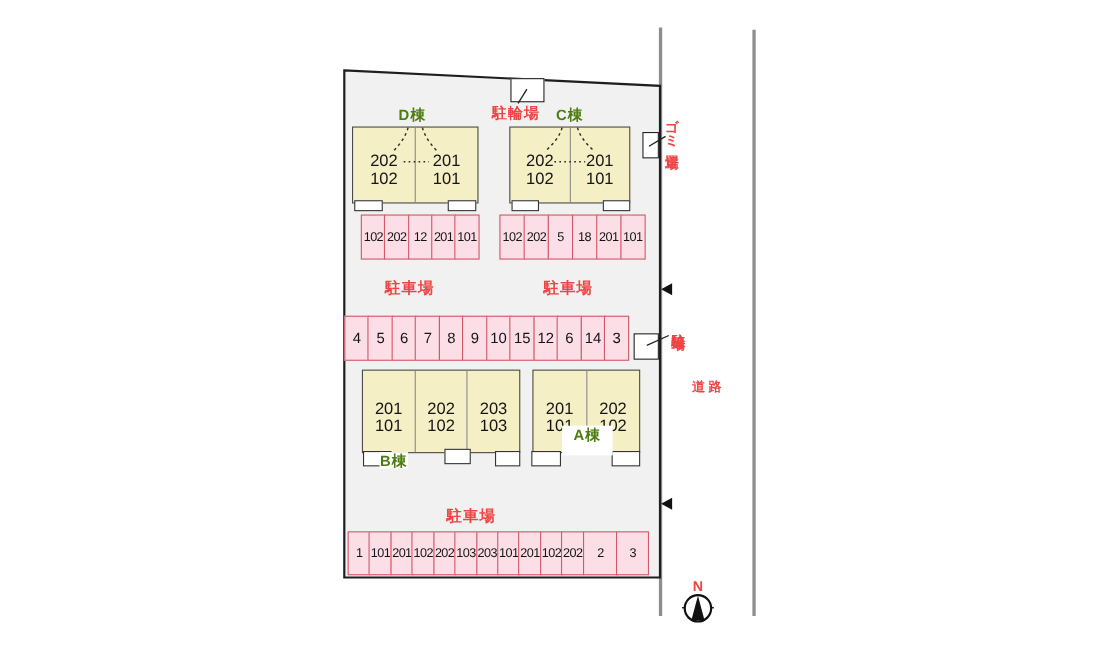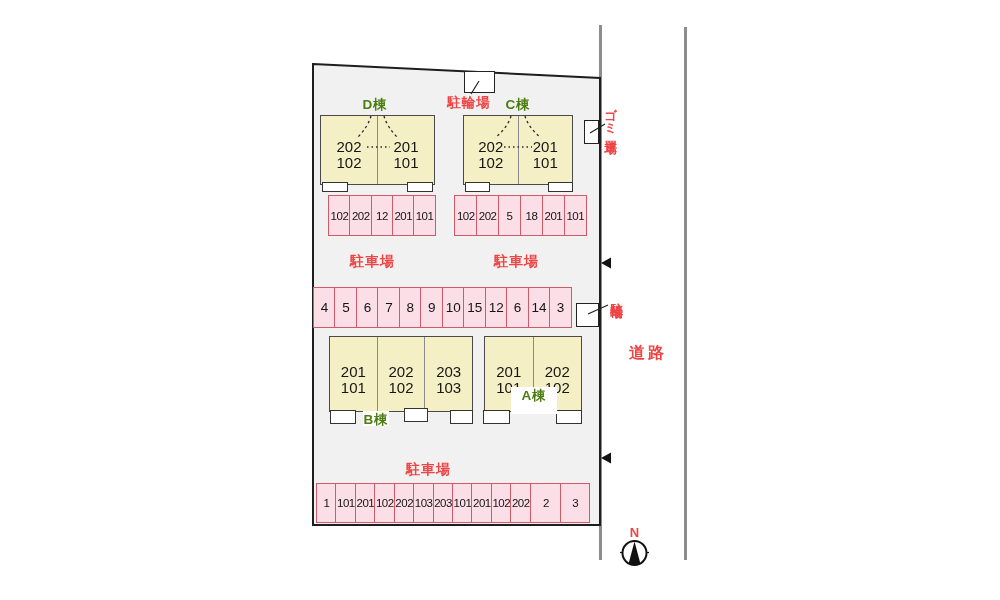--- a/index.html
+++ b/index.html
@@ -50,21 +50,21 @@
 
   
   .white-box{background:#ffffff;border:1.5px solid #222;z-index:2;}
 
   .map-label{z-index:4;white-space:nowrap;color:#ef4444;}
   .parking-label{font-size:14px;font-weight:bold;letter-spacing:1px;text-align:left;}
   .vertical-label{
     writing-mode:vertical-rl;text-orientation:upright;
     font-size:12.5px;font-weight:600;letter-spacing:1.5px;line-height:1.1;
   }
-  .road-label{font-size:16px;font-weight:600;letter-spacing:3px;}
+  .road-label{font-size:12px;font-weight:600;letter-spacing:3px;}
   .north-label{font-size:13px;font-weight:bold;text-align:center;}
 </style>
 </head>
 <body>
 
 <div id="stage" style="--building-fill: #f5efc5; --stall-fill: #fbdee6; --stall-border: #d0596a; --plot-fill: #f1f1f1; --road-line: #8d8d8d;">
 
   <svg id="bg-layer" class="layer">
     <line x1="600.5" y1="25" x2="600.5" y2="560" stroke="var(--road-line)" stroke-width="3"></line>
     <line x1="685.5" y1="27" x2="685.5" y2="560" stroke="var(--road-line)" stroke-width="3"></line>
@@ -111,21 +111,21 @@
         <div>101</div>
       </div>
       <div class="unit">
         <div>202</div>
         <div>102</div>
       </div>
     </div>
 
   <div class="abs bldg-label" style="left:346px;top:96px;width:58px;">D棟</div>
   <div class="abs bldg-label" style="left:489px;top:96px;width:58px;">C棟</div>
-  <div class="abs bldg-label below" style="left:363px;top:411px;width:26px;height:15px;">B棟</div>
+  <div class="abs bldg-label below" style="left:345px;top:411px;width:26px;height:15px;">B棟</div>
   <div class="abs bldg-label below" style="left:511px;top:387px;width:46px;height:27px;">A棟</div>
 
   <div class="abs porch" style="left:322px;top:182px;width:26px;height:10px;"></div>
   <div class="abs porch" style="left:407px;top:182px;width:26px;height:10px;"></div>
   <div class="abs porch" style="left:465px;top:182px;width:25px;height:10px;"></div>
   <div class="abs porch" style="left:548px;top:182px;width:25px;height:10px;"></div>
   <div class="abs porch" style="left:330px;top:410px;width:26px;height:14px;"></div>
   <div class="abs porch" style="left:404px;top:408px;width:24px;height:14px;"></div>
   <div class="abs porch" style="left:450px;top:410px;width:23px;height:14px;"></div>
   <div class="abs porch" style="left:483px;top:410px;width:27px;height:14px;"></div>

